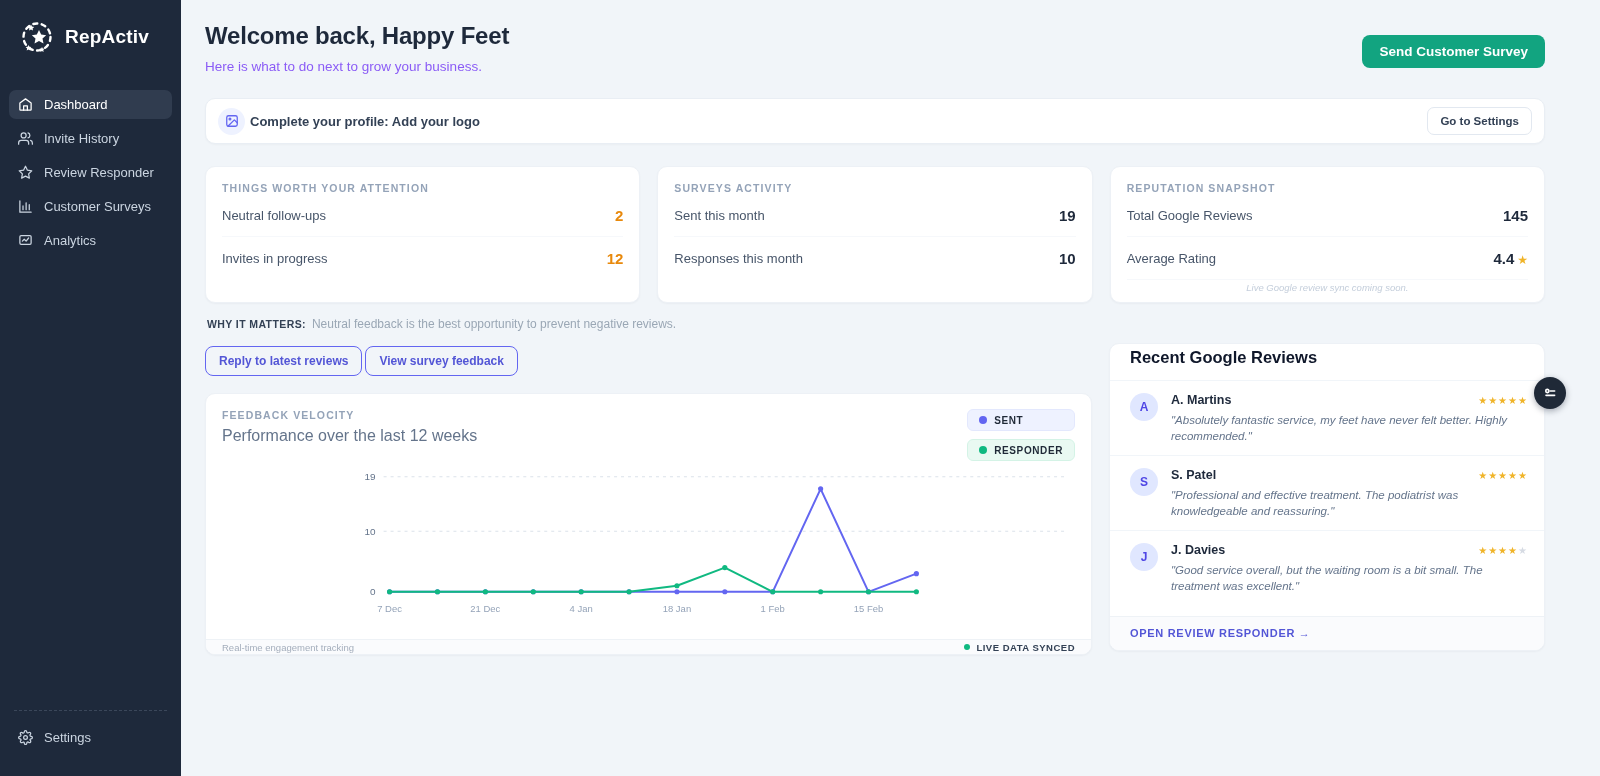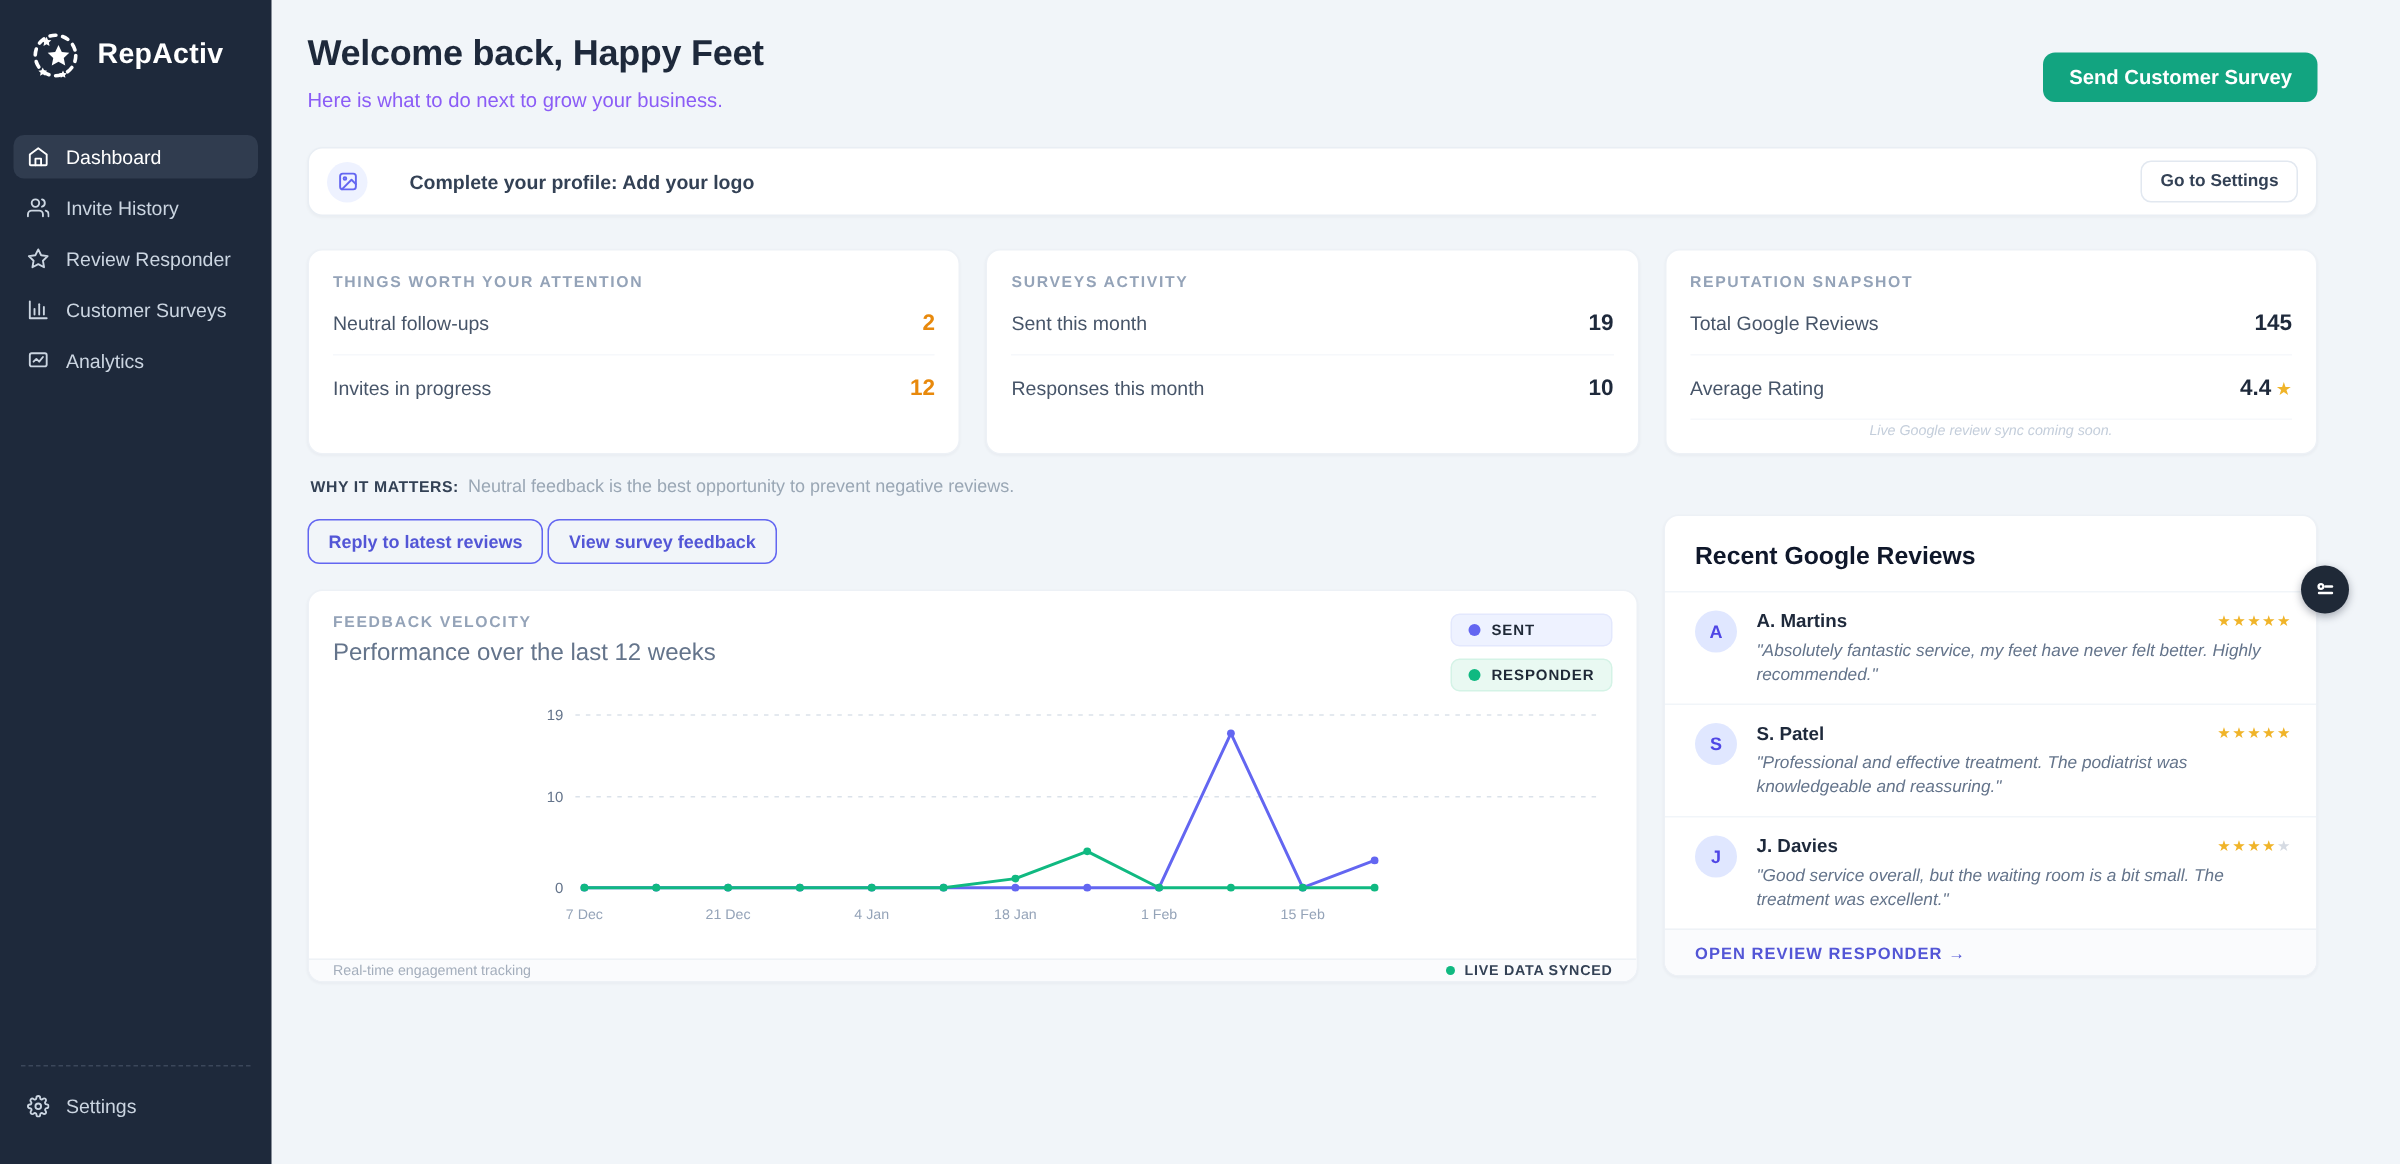--- a/index.html
+++ b/index.html
@@ -29,21 +29,21 @@
   .sidebar-divider{border-top:1px dashed rgba(148,163,184,.25);margin:0 14px;}
   .settings-item{margin:12px 9px 24px;}
   
   .main{flex:1;padding:22px 55px 0 24px;position:relative;}
   .page-header{display:flex;justify-content:space-between;align-items:flex-start;}
   .page-title{font-size:24px;font-weight:700;color:#1e293b;letter-spacing:-.2px;}
   .page-subtitle{font-size:13.5px;color:#8b5cf6;margin-top:9px;}
   .cta-btn{background:var(--accent-green);color:#fff;border:none;border-radius:8px;font-size:13.5px;font-weight:700;padding:9px 17px;cursor:pointer;margin-top:13px;font-family:inherit;}
   
   .banner{margin-top:24px;background:#fff;border:1px solid #e9eef4;border-radius:10px;height:46px;display:flex;align-items:center;justify-content:space-between;padding:0 12px;box-shadow:0 1px 2px rgba(15,23,42,.03);}
-  .banner-left{display:flex;align-items:center;gap:28px;}
+  .banner-left{display:flex;align-items:center;gap:5px;}
   .banner-icon{width:27px;height:27px;border-radius:50%;background:#eef2ff;display:flex;align-items:center;justify-content:center;}
   .banner-text{font-size:13px;font-weight:600;color:#334155;}
   .ghost-btn{background:#fff;border:1px solid #e2e8f0;border-radius:7px;font-size:11.5px;font-weight:600;color:#334155;padding:7px 12px;cursor:pointer;font-family:inherit;}
   
   .stat-grid{margin-top:22px;display:grid;grid-template-columns:repeat(3,1fr);gap:17px;}
   .card{background:#fff;border:1px solid #edf1f6;border-radius:10px;box-shadow:0 1px 2px rgba(15,23,42,.04);}
   .stat-card{padding:15px 16px 10px;height:137px;}
   .card-kicker{font-size:10.5px;font-weight:700;letter-spacing:1.1px;color:#94a3b8;}
   .stat-row{display:flex;justify-content:space-between;align-items:center;padding:13px 0 12px;border-bottom:1px solid #f6f8fb;}
   .stat-row:last-of-type{border-bottom:none;}
@@ -73,21 +73,21 @@
   .chart-body svg{position:absolute;inset:0;width:100%;height:100%;}
   .chart-footer{height:15px;border-top:1px solid #eef2f6;background:#fafbfd;display:flex;align-items:center;justify-content:space-between;padding:0 16px;}
   .chart-footer-left{font-size:9.5px;color:#a4aebc;}
   .chart-footer-right{font-size:9.5px;font-weight:700;color:#334155;letter-spacing:.5px;display:flex;align-items:center;gap:6px;}
   .sync-dot{width:6px;height:6px;border-radius:50%;background:var(--received-line);}
   svg .grid{stroke:#dbe2ea;stroke-width:1;stroke-dasharray:3 4;}
   svg .ytick{font-size:10px;fill:#64748b;text-anchor:end;font-family:inherit;}
   svg .xtick{font-size:9.5px;fill:#94a3b8;text-anchor:middle;font-family:inherit;}
   
   .reviews-card{margin-top:40px;height:308px;display:flex;flex-direction:column;overflow:hidden;}
-  .reviews-title{font-size:16.5px;font-weight:700;color:#0f172a;padding:18px 20px 13px;}
+  .reviews-title{font-size:16.5px;font-weight:700;color:#0f172a;padding:4px 20px 13px;}
   .review-row{display:flex;gap:13px;padding:12px 16px 11px 20px;border-top:1px solid #f1f5f9;}
   .avatar{width:28px;height:28px;border-radius:50%;background:#e0e7ff;color:#4f46e5;font-size:12px;font-weight:700;display:flex;align-items:center;justify-content:center;flex:0 0 auto;}
   .review-content{flex:1;min-width:0;}
   .review-top{display:flex;justify-content:space-between;align-items:center;}
   .review-name{font-size:12.5px;font-weight:700;color:#1e293b;}
   .stars{font-size:10px;letter-spacing:1px;white-space:nowrap;}
   .stars .st{color:var(--star-gold);}
   .stars .st.off{color:#d6dbe3;}
   .review-quote{font-size:11.5px;font-style:italic;color:#64748b;margin-top:6px;line-height:1.35;}
   .reviews-footer{margin-top:auto;border-top:1px solid #eef2f6;background:#fafbfd;padding:10px 20px 11px;font-size:11px;font-weight:700;color:#5356d6;letter-spacing:.7px;cursor:pointer;}

